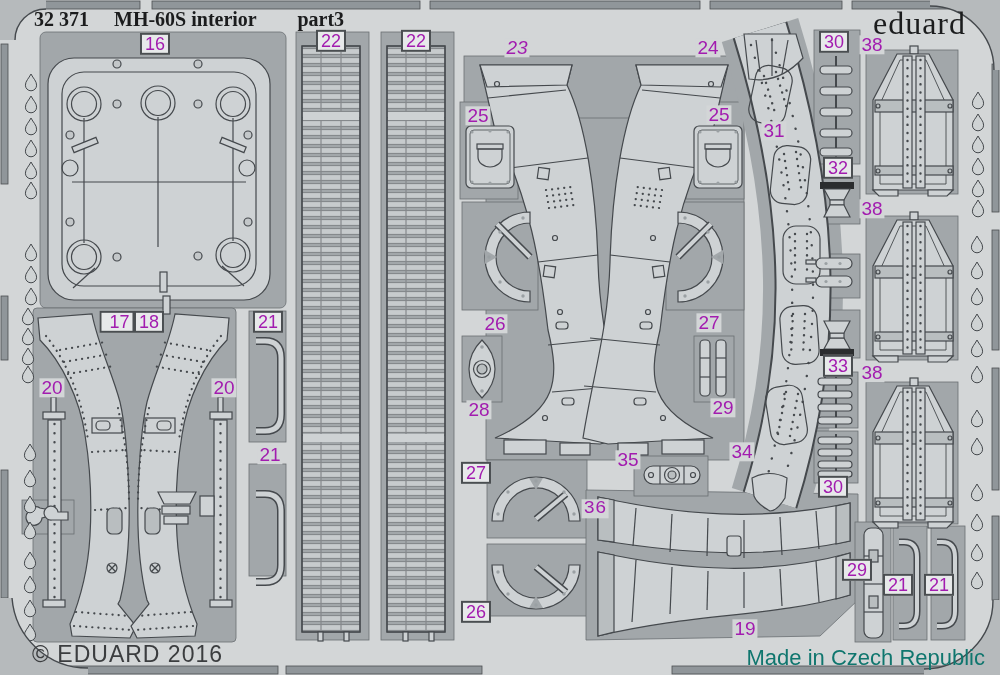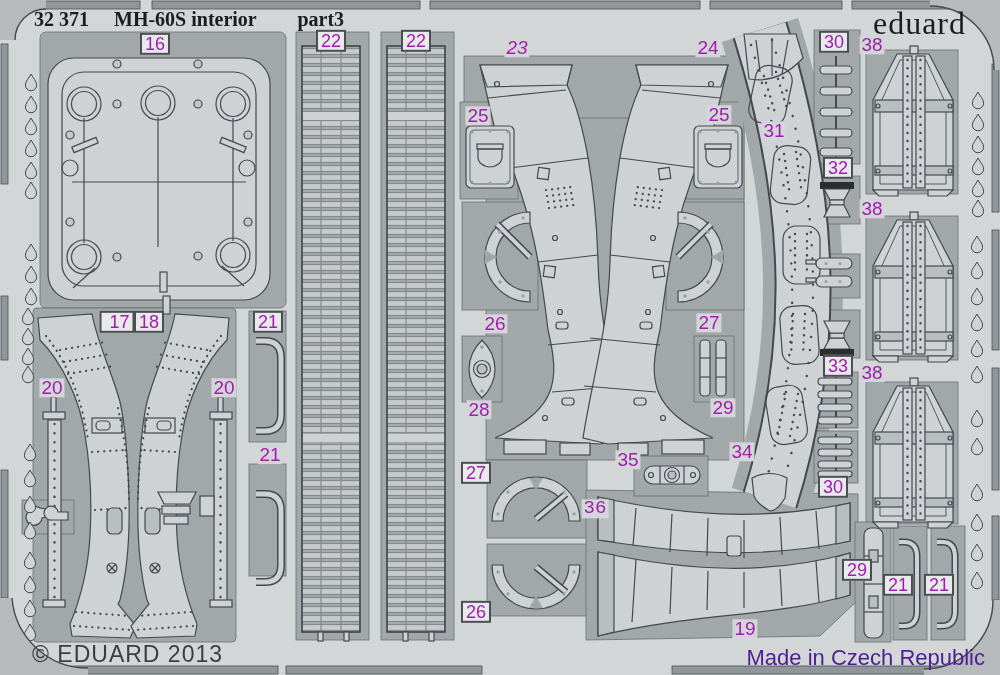--- a/index.html
+++ b/index.html
@@ -5,21 +5,21 @@
   html,body{margin:0;padding:0;background:#222;}
   #stage{position:relative;width:1000px;height:675px;overflow:hidden;
          background:#d3d6d7;font-family:"Liberation Sans",sans-serif;}
   svg{position:absolute;left:0;top:0;}
   .hdr{position:absolute;left:34px;top:8px;white-space:nowrap;
        font-family:"Liberation Serif",serif;font-weight:bold;font-size:20px;color:#1b1c1d;}
   .hdr .t2{margin-left:20px;} .hdr .t3{margin-left:36px;}
   .brand{position:absolute;right:34px;top:5px;font-family:"Liberation Serif",serif;
          font-weight:normal;font-size:32px;color:#1b1c1d;letter-spacing:1px;}
   .copy{position:absolute;left:32px;top:641px;font-size:23px;color:#3b3d3f;letter-spacing:1px;}
-  .madein{position:absolute;right:15px;top:645px;font-size:22px;color:#4c1d95;}
+  .madein{position:absolute;right:15px;top:645px;font-size:22px;color:#0f766e;}
   .plabel{position:absolute;transform:translate(-50%,-50%);font-size:19px;color:#a21caf;
           background:#d3d6d7;padding:0 2px;line-height:1.02;white-space:nowrap;}
   .plabel.boxed{background:#e7e9ea;border:2px solid #4a4e51;padding:0 3px;font-size:18px;}
 </style>
 </head>
 <body>
 
 <div id="stage">
 
 <svg width="1000" height="675" viewBox="0 0 1000 675">
@@ -506,21 +506,21 @@
     <path d="M924,669 A69,69 0 0 0 993,600"></path>
   </g>
 </svg>
 
   <div class="hdr">
     <span>32 371</span>
     <span class="t2">MH-60S interior</span>
     <span class="t3">part3</span>
   </div>
   <div class="brand">eduard</div>
-  <div class="copy">© EDUARD 2013</div>
+  <div class="copy">© EDUARD 2016</div>
   <div class="madein">Made in Czech Republic</div>
 
   <div style="position:absolute;left:0;top:0;width:1000px;height:675px;pointer-events:none;">
       <span class="plabel boxed" style="left: 155px; top: 44px;">16</span>
       <span class="plabel boxed" style="left: 331px; top: 41px;">22</span>
       <span class="plabel boxed" style="left: 416px; top: 41px;">22</span>
       <span class="plabel" style="left: 517px; top: 48px; font-style: italic;">23</span>
       <span class="plabel" style="left: 708px; top: 48px;">24</span>
       <span class="plabel" style="left: 478px; top: 116px;">25</span>
       <span class="plabel" style="left: 719px; top: 115px;">25</span>

